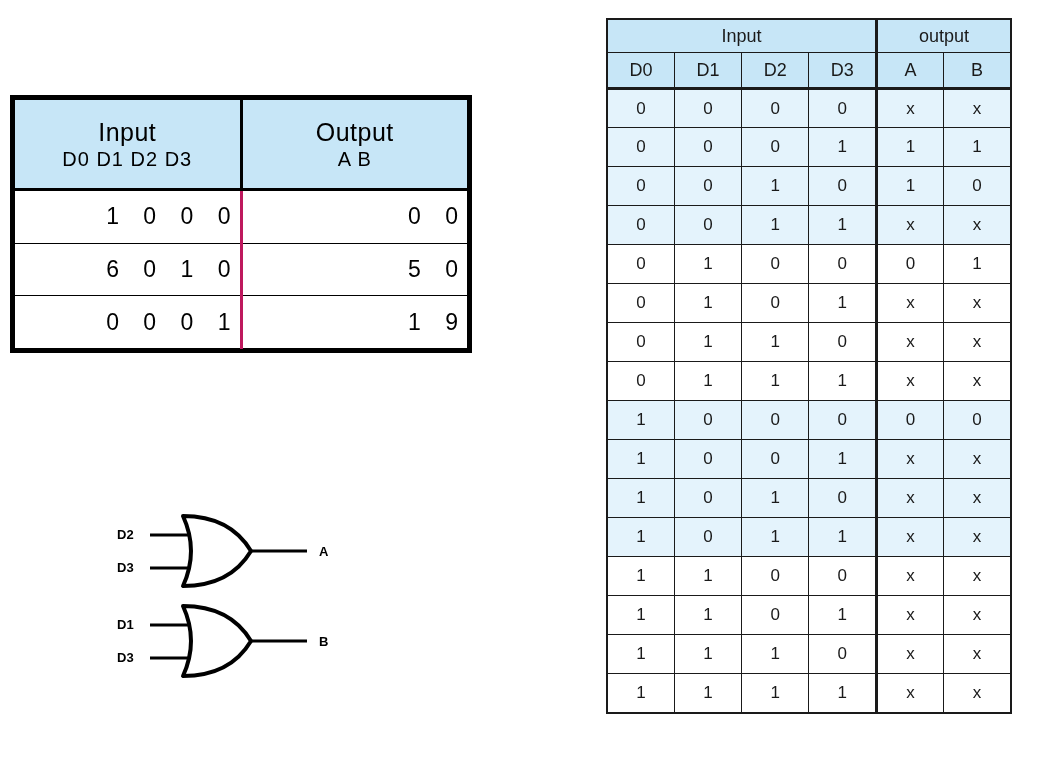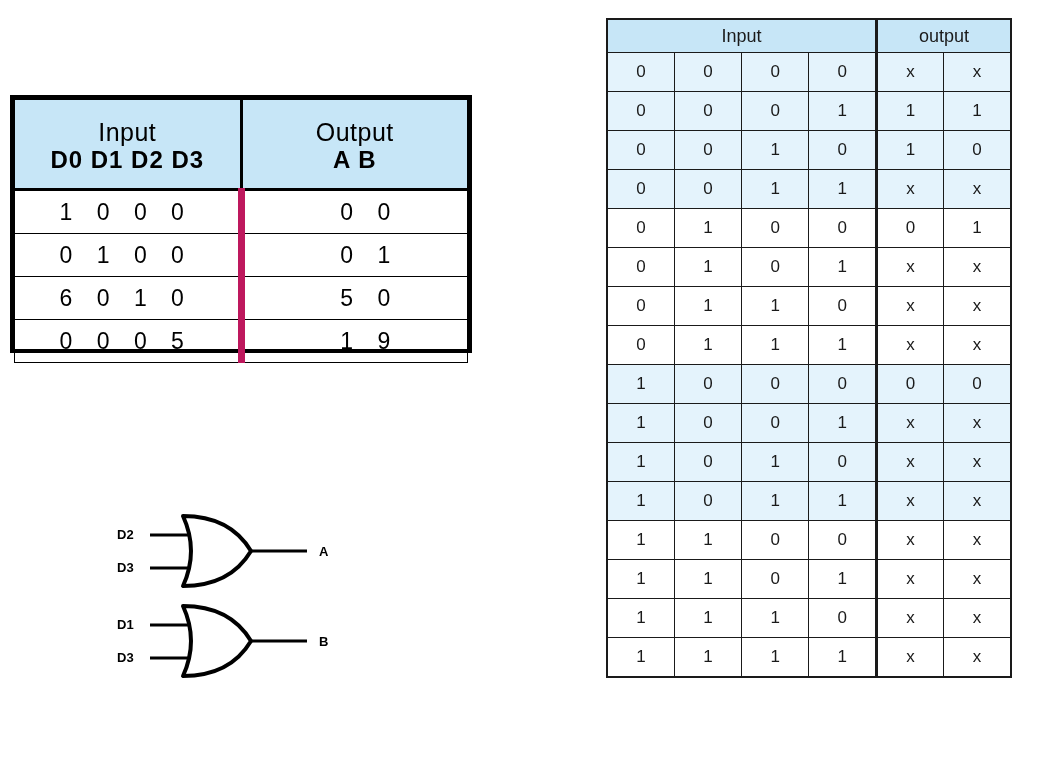--- a/index.html
+++ b/index.html
@@ -40,34 +40,33 @@
     padding: 0;
     font-weight: normal;
   }
   #left-table thead tr th {
     background: #c7e6f7;
     height: 88px;
     border-bottom: 3px solid #000000;
   }
   #left-table .col-in  { width: 50%; }
   #left-table .col-out { width: 50%; border-left: 3px solid #000000; }
-  #left-table tbody td { height: 42px; }
-  #left-table tbody td.cell-out { border-left: 7px solid #be185d; padding-left: 28px; }
+  #left-table tbody td { height: 42px; text-align: right; }
+  #left-table tbody td.cell-out { border-left: 3px solid #be185d; padding-left: 28px; }
   .hdr-big {
     display: block;
     font-size: 25px;
     line-height: 30px;
     letter-spacing: .5px;
   }
   .hdr-small {
     display: block;
-    font-size: 24px;
+    font-size: 20px;
     line-height: 25px;
     letter-spacing: 1px;
-    font-weight: bold;
   }
   .bits {
     font-size: 23px;
     letter-spacing: 9px;
     padding-left: 9px;
   }
   .bits-out {
     font-size: 23px;
     letter-spacing: 9px;
     padding-left: 9px;
@@ -142,29 +141,25 @@
           <span class="hdr-small">A  B</span>
         </th>
       </tr>
     </thead>
     <tbody id="left-body">
         <tr>
           <td class="bits">1 0 0 0</td>
           <td class="bits-out cell-out">0 0</td>
         </tr>
         <tr>
-          <td class="bits">0 1 0 0</td>
-          <td class="bits-out cell-out">0 1</td>
-        </tr>
-        <tr>
           <td class="bits">6 0 1 0</td>
           <td class="bits-out cell-out">5 0</td>
         </tr>
         <tr>
-          <td class="bits">0 0 0 5</td>
+          <td class="bits">0 0 0 1</td>
           <td class="bits-out cell-out">1 9</td>
         </tr>
       </tbody>
   </table>
 </div>
 
 <div id="gates">
   <svg width="260" height="190" viewBox="0 0 260 190">
 
     <g>
@@ -189,20 +184,28 @@
   </svg>
 </div>
 
 <div id="right-table">
   <table>
     <thead>
       <tr class="hdr-group">
         <th colspan="4">Input</th>
         <th colspan="2" class="sep-left">output</th>
       </tr>
+      <tr class="hdr-cols" id="right-col-head">
+          <th class="w-in">D0</th>
+          <th class="w-in">D1</th>
+          <th class="w-in">D2</th>
+          <th class="w-in">D3</th>
+          <th class="w-out sep-left">A</th>
+          <th class="w-out">B</th>
+        </tr>
     </thead>
     <tbody id="right-body">
         <tr class="tint">
           <td class="w-in">0</td>
           <td class="w-in">0</td>
           <td class="w-in">0</td>
           <td class="w-in">0</td>
           <td class="w-out sep-left">x</td>
           <td class="w-out">x</td>
         </tr>

